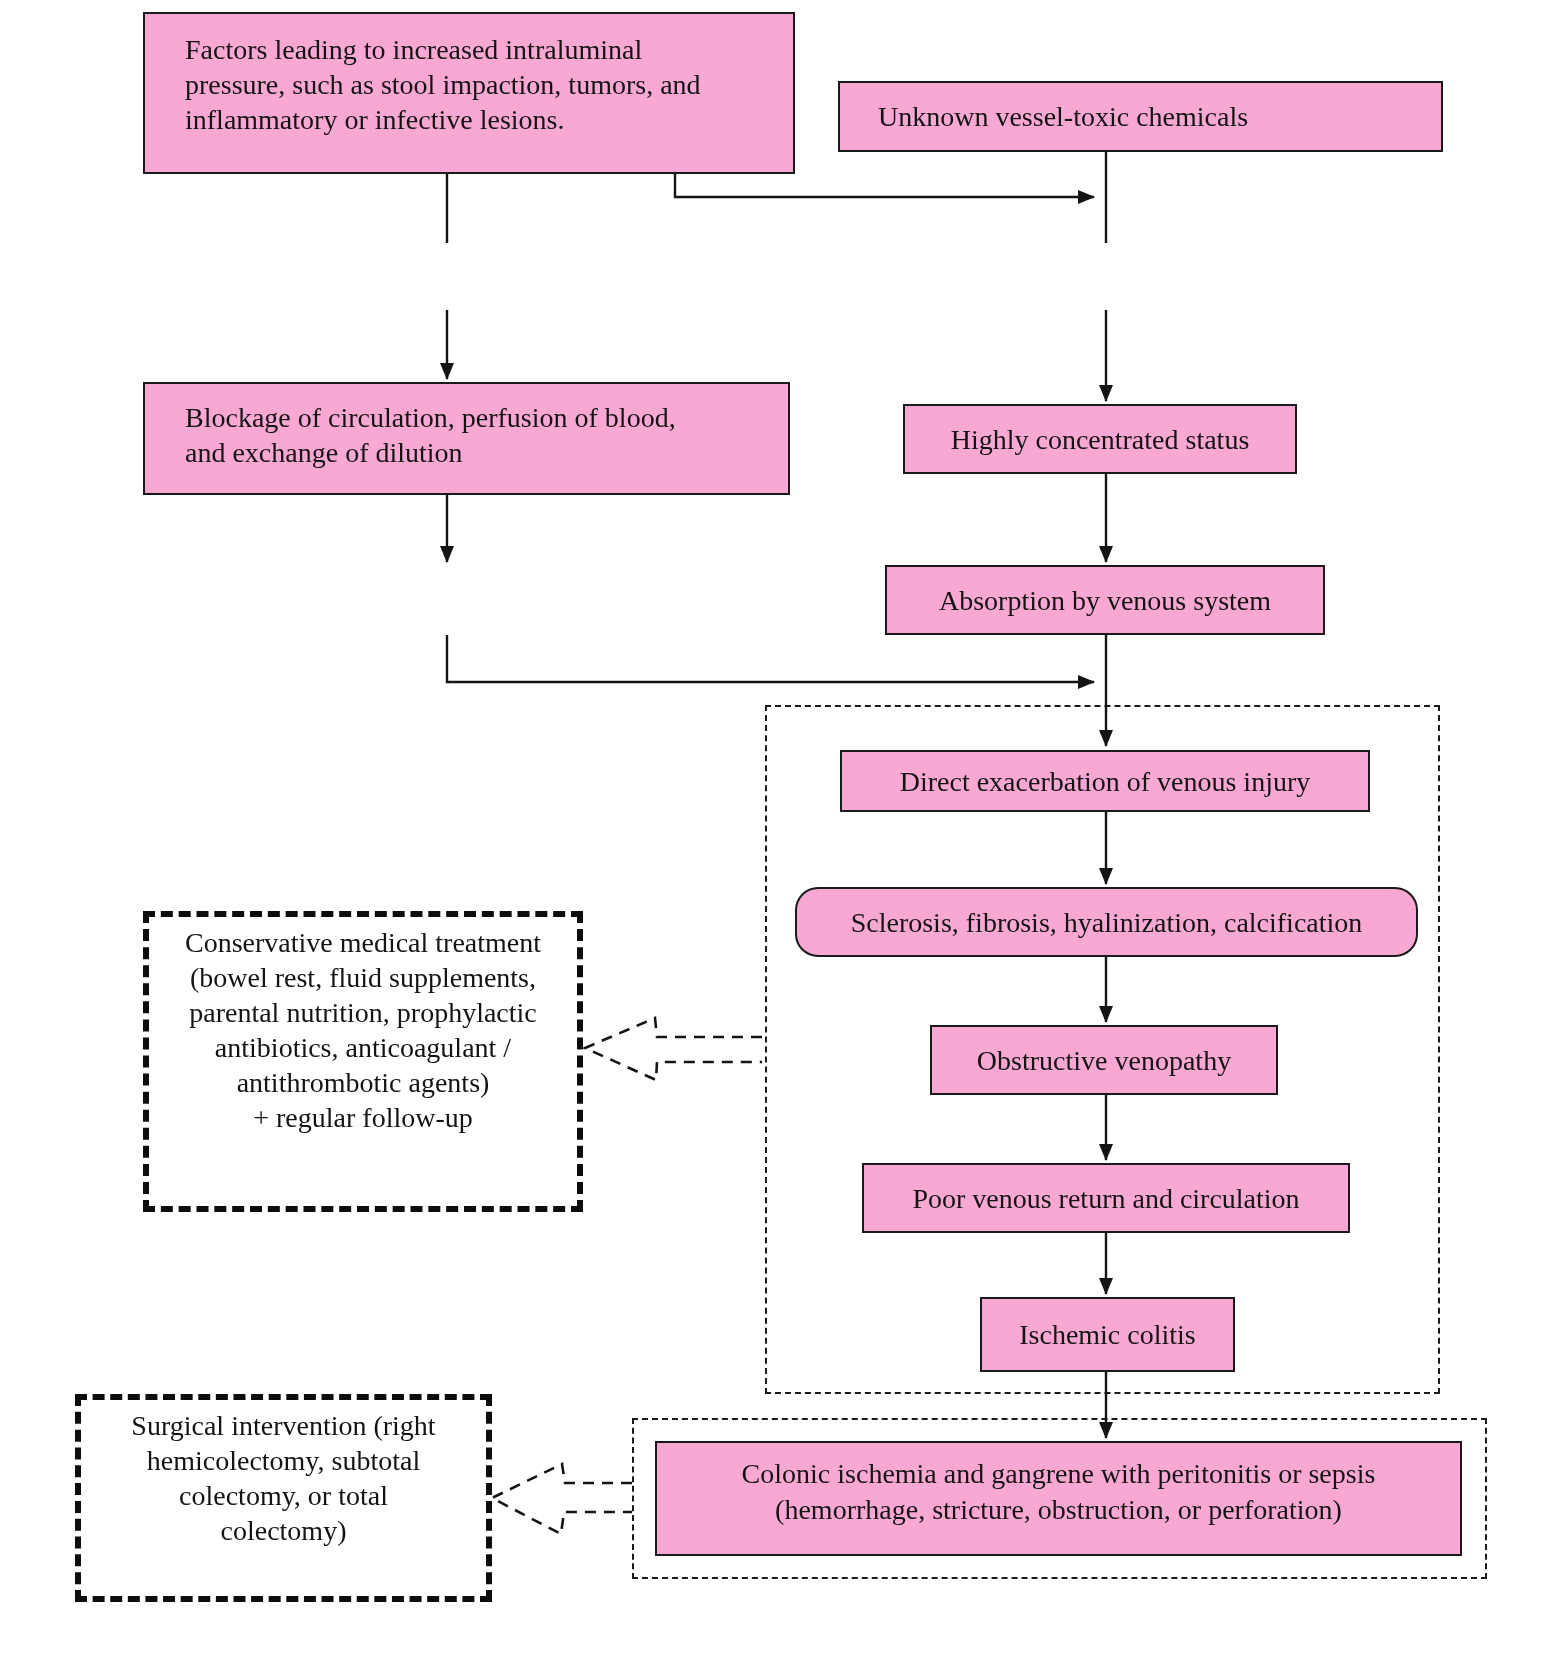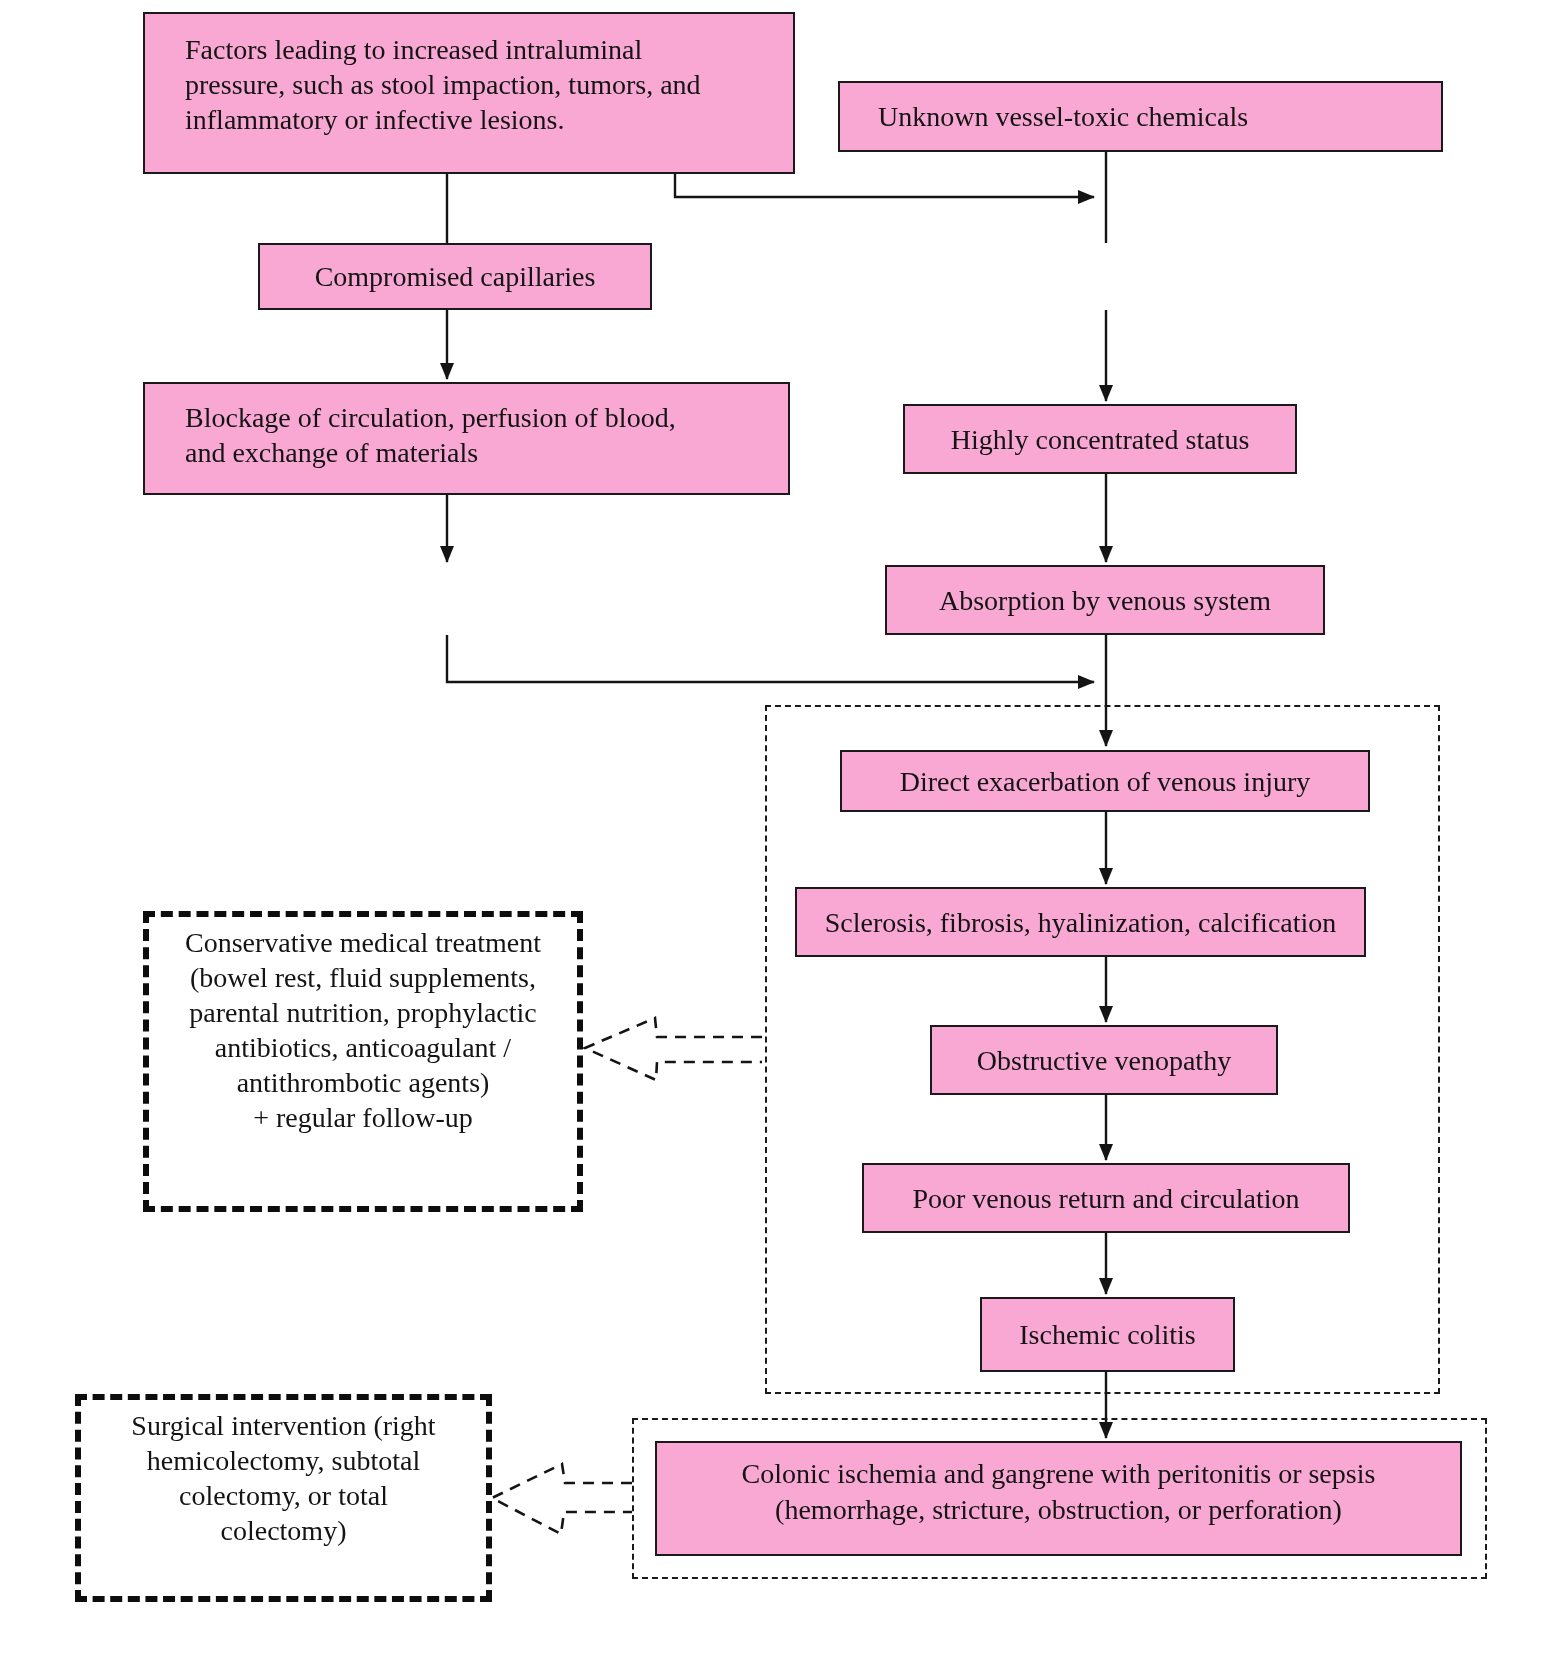--- a/index.html
+++ b/index.html
@@ -69,44 +69,41 @@
   <div class="node txt-left" style="left:143px;top:12px;width:652px;height:162px;padding-top:18px;">
     <div class="line">Factors leading to increased intraluminal</div>
     <div class="line">pressure, such as stool impaction, tumors, and</div>
     <div class="line">inflammatory or infective lesions.</div>
   </div>
 
   <div class="node" style="left:838px;top:81px;width:605px;height:71px;display:flex;align-items:center;padding-left:38px;">
     <span>Unknown vessel-toxic chemicals</span>
   </div>
 
-  <div class="node center-both" style="left:258px;top:243px;width:394px;height:67px;">
-    <span>Compromised capillaries</span>
-  </div>
 
 
   <div class="node txt-left" style="left:143px;top:382px;width:647px;height:113px;padding-top:16px;">
     <div class="line">Blockage of circulation, perfusion of blood,</div>
-    <div class="line">and exchange of materials</div>
+    <div class="line">and exchange of dilution</div>
   </div>
 
   <div class="node center-both" style="left:903px;top:404px;width:394px;height:70px;">
     <span>Highly concentrated status</span>
   </div>
 
 
   <div class="node center-both" style="left:885px;top:565px;width:440px;height:70px;">
     <span>Absorption by venous system</span>
   </div>
 
   <div class="node center-both" style="left:840px;top:750px;width:530px;height:62px;">
     <span>Direct exacerbation of venous injury</span>
   </div>
 
-  <div class="node center-both" style="left:795px;top:887px;width:571px;height:70px;">
+  <div class="node center-both" style="left:795px;top:887px;width:623px;height:70px;border-radius:23px;">
     <span>Sclerosis, fibrosis, hyalinization, calcification</span>
   </div>
 
   <div class="node center-both" style="left:930px;top:1025px;width:348px;height:70px;">
     <span>Obstructive venopathy</span>
   </div>
 
   <div class="node center-both" style="left:862px;top:1163px;width:488px;height:70px;">
     <span>Poor venous return and circulation</span>
   </div>

